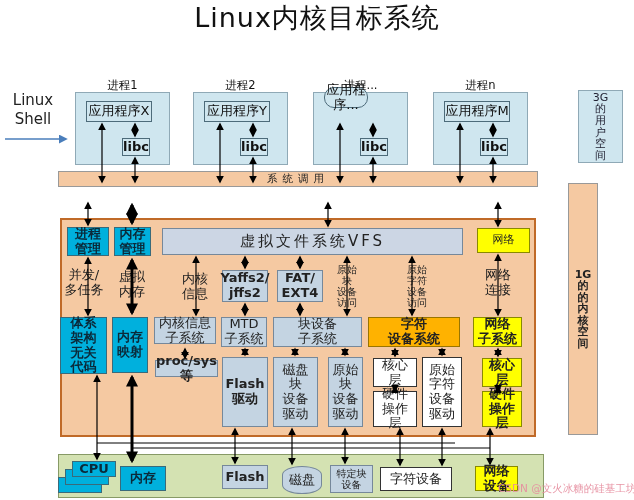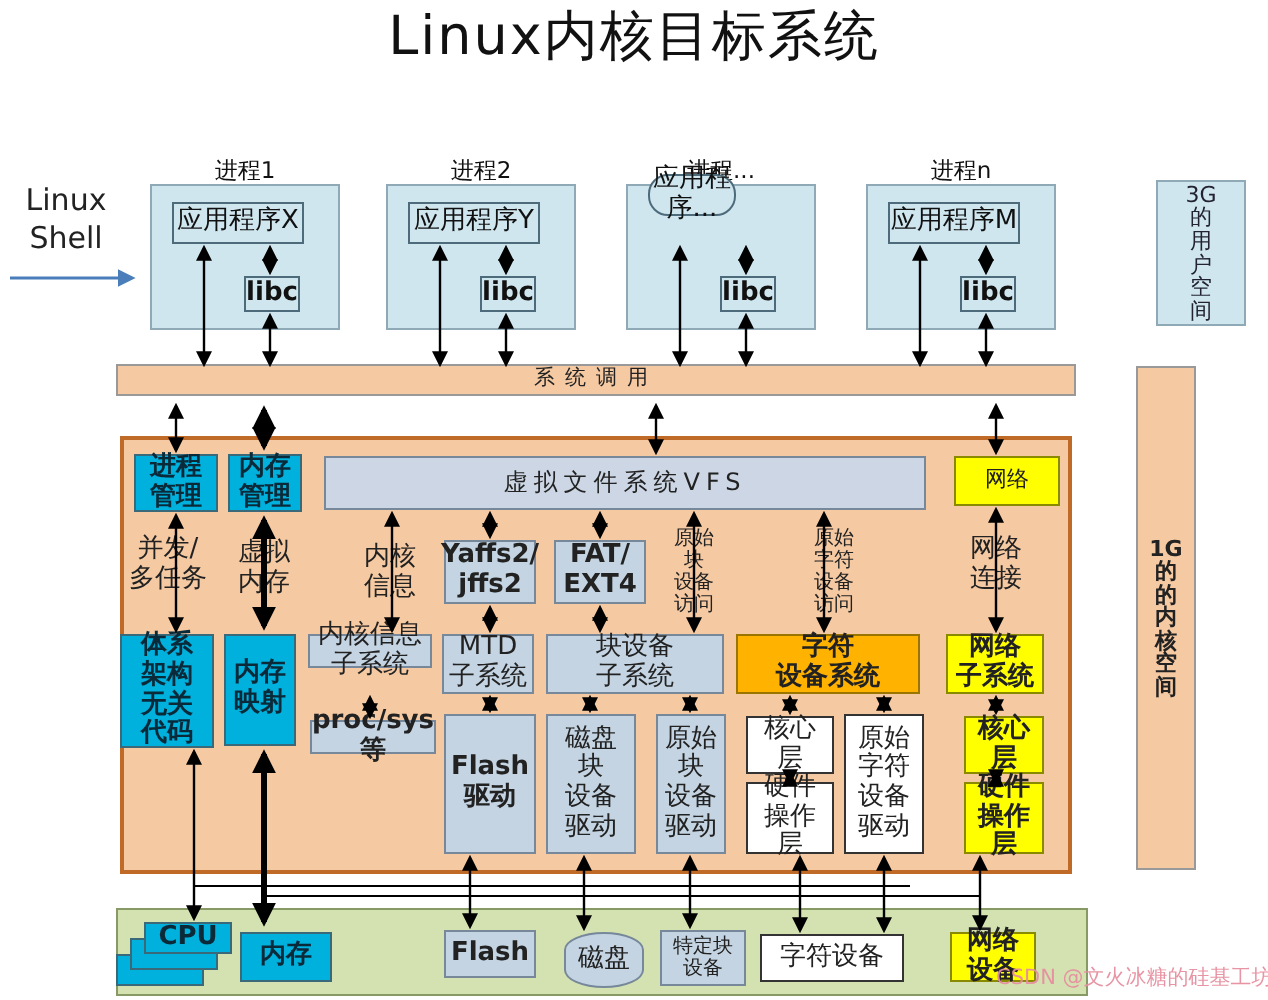--- a/index.html
+++ b/index.html
@@ -56,37 +56,37 @@
   <div class="box inner" style="left:444px;top:101px;width:66px;height:21px;">应用程序M</div>
   <div class="box inner" style="left:480px;top:138px;width:28px;height:18px;font-weight:bold;">libc</div>
 
   <div class="box blue" style="left:578px;top:90px;width:45px;height:73px;font-size:11px;line-height:1.05;font-weight:normal;color:#223;">3G
 的
 用
 户
 空
 间</div>
 
-  <div class="box peach" style="left:58px;top:182px;width:480px;height:16px;letter-spacing:5px;font-size:10.5px;">系统调用</div>
+  <div class="box peach" style="left:58px;top:171px;width:480px;height:16px;letter-spacing:5px;font-size:10.5px;">系统调用</div>
 
   <div class="box kernelbg" style="left:60px;top:218px;width:476px;height:219px;"></div>
 
   <div class="box peach" style="left:568px;top:183px;width:30px;height:252px;font-size:11px;line-height:1.05;font-weight:bold;">1G
 的
 的
 内
 核
 空
 间</div>
 
   <div class="box cyan" style="left:67px;top:227px;width:42px;height:29px;">进程
 管理</div>
   <div class="box cyan" style="left:114px;top:227px;width:37px;height:29px;">内存
 管理</div>
-  <div class="box vfs" style="left:162px;top:228px;width:301px;height:27px;font-size:12px;letter-spacing:3px;">虚拟文件系统VFS</div>
+  <div class="box vfs" style="left:162px;top:228px;width:301px;height:27px;font-size:15px;letter-spacing:3px;">虚拟文件系统VFS</div>
   <div class="box yellow" style="left:477px;top:228px;width:53px;height:25px;font-size:11px;">网络</div>
 
   <div class="box plain" style="left:60px;top:268px;width:48px;height:30px;">并发/
 多任务</div>
   <div class="box plain" style="left:112px;top:270px;width:40px;height:30px;">虚拟
 内存</div>
   <div class="box plain" style="left:174px;top:272px;width:42px;height:30px;">内核
 信息</div>
   <div class="box gray" style="left:222px;top:270px;width:46px;height:32px;font-weight:bold;">Yaffs2/
 jffs2</div>
@@ -102,21 +102,21 @@
 访问</div>
   <div class="box plain" style="left:476px;top:268px;width:44px;height:30px;">网络
 连接</div>
 
   <div class="box cyan" style="left:60px;top:317px;width:47px;height:57px;">体系
 架构
 无关
 代码</div>
   <div class="box cyan" style="left:112px;top:317px;width:36px;height:56px;">内存
 映射</div>
-  <div class="box gray" style="left:154px;top:317px;width:62px;height:17px;">内核信息
+  <div class="box gray" style="left:154px;top:317px;width:62px;height:27px;">内核信息
 子系统</div>
   <div class="box gray" style="left:221px;top:317px;width:46px;height:30px;">MTD
 子系统</div>
   <div class="box gray" style="left:273px;top:317px;width:89px;height:30px;">块设备
 子系统</div>
   <div class="box gold" style="left:368px;top:317px;width:92px;height:30px;">字符
 设备系统</div>
   <div class="box yellow" style="left:473px;top:317px;width:49px;height:30px;font-weight:bold;">网络
 子系统</div>
 

